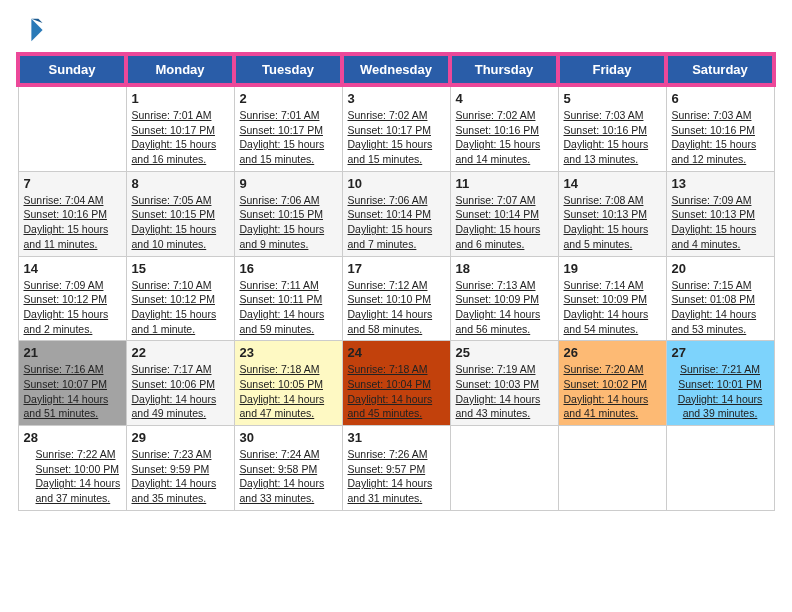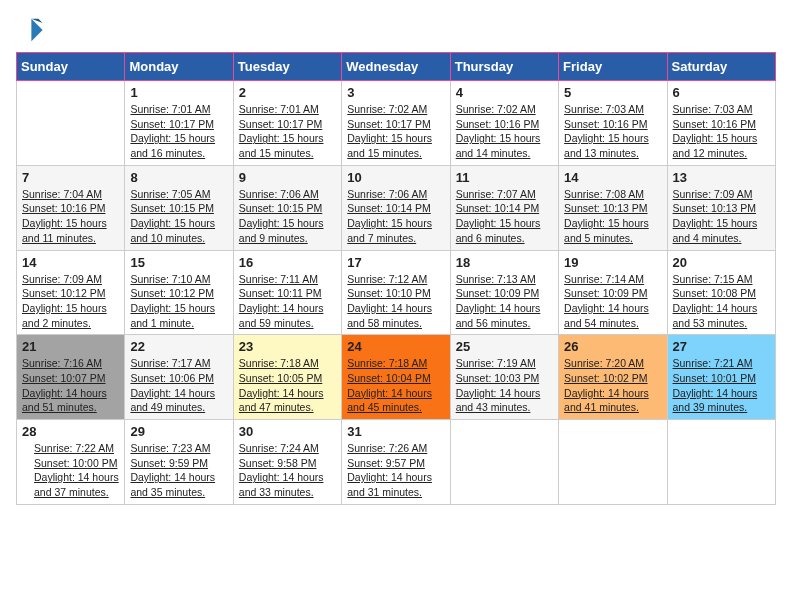--- a/index.html
+++ b/index.html
@@ -47,22 +47,22 @@
       width: 100%;
       border-collapse: collapse;
       border: 1px solid #ccc;
     }
     .calendar th {
       background-color: #2a5da8;
       color: #fff;
       padding: 6px 4px;
       font-size: 13px;
       font-weight: bold;
-      text-align: left;
-      border: 1px solid #ec4899;
+      text-align: center;
+      border: 4px solid #ec4899;
     }
     .calendar td {
       border: 1px solid #ccc;
       vertical-align: top;
       padding: 4px 5px;
       width: calc(100% / 7);
       min-height: 80px;
       background: #fff;
     }
     .calendar tr:nth-child(even) td {
@@ -253,21 +253,21 @@
         <td>
           <span class="day-number">19</span>
           <div class="day-info" style="white-space: pre-line;">Sunrise: 7:14 AM
 Sunset: 10:09 PM
 Daylight: 14 hours
 and 54 minutes.</div>
         </td>
         <td>
           <span class="day-number">20</span>
           <div class="day-info" style="white-space: pre-line;">Sunrise: 7:15 AM
-Sunset: 10:08 PM
+Sunset: 01:08 PM
 Daylight: 14 hours
 and 53 minutes.</div>
         </td>
       </tr>
       <tr>
         <td style="background: #a3a3a3;">
           <span class="day-number">21</span>
           <div class="day-info" style="white-space: pre-line;">Sunrise: 7:16 AM
 Sunset: 10:07 PM
 Daylight: 14 hours
@@ -280,21 +280,21 @@
 Daylight: 14 hours
 and 49 minutes.</div>
         </td>
         <td style="background: #fef9c3;">
           <span class="day-number">23</span>
           <div class="day-info" style="white-space: pre-line;">Sunrise: 7:18 AM
 Sunset: 10:05 PM
 Daylight: 14 hours
 and 47 minutes.</div>
         </td>
-        <td style="background: #f97316;">
+        <td style="background: #c2410c;">
           <span class="day-number">24</span>
           <div class="day-info" style="white-space: pre-line;">Sunrise: 7:18 AM
 Sunset: 10:04 PM
 Daylight: 14 hours
 and 45 minutes.</div>
         </td>
         <td style="background: rgb(245, 245, 245);">
           <span class="day-number">25</span>
           <div class="day-info" style="white-space: pre-line;">Sunrise: 7:19 AM
 Sunset: 10:03 PM
@@ -303,21 +303,21 @@
         </td>
         <td style="background: #fdba74;">
           <span class="day-number">26</span>
           <div class="day-info" style="white-space: pre-line;">Sunrise: 7:20 AM
 Sunset: 10:02 PM
 Daylight: 14 hours
 and 41 minutes.</div>
         </td>
         <td style="background: #7dd3fc;">
           <span class="day-number">27</span>
-          <div class="day-info" style="white-space: pre-line;">Sunrise: 7:21 AM
+          <div class="day-info" style="white-space: pre-line; text-align: center;">Sunrise: 7:21 AM
 Sunset: 10:01 PM
 Daylight: 14 hours
 and 39 minutes.</div>
         </td>
       </tr>
       <tr>
         <td>
           <span class="day-number">28</span>
           <div class="day-info" style="white-space: pre-line; margin-left: 12px;">Sunrise: 7:22 AM
 Sunset: 10:00 PM

